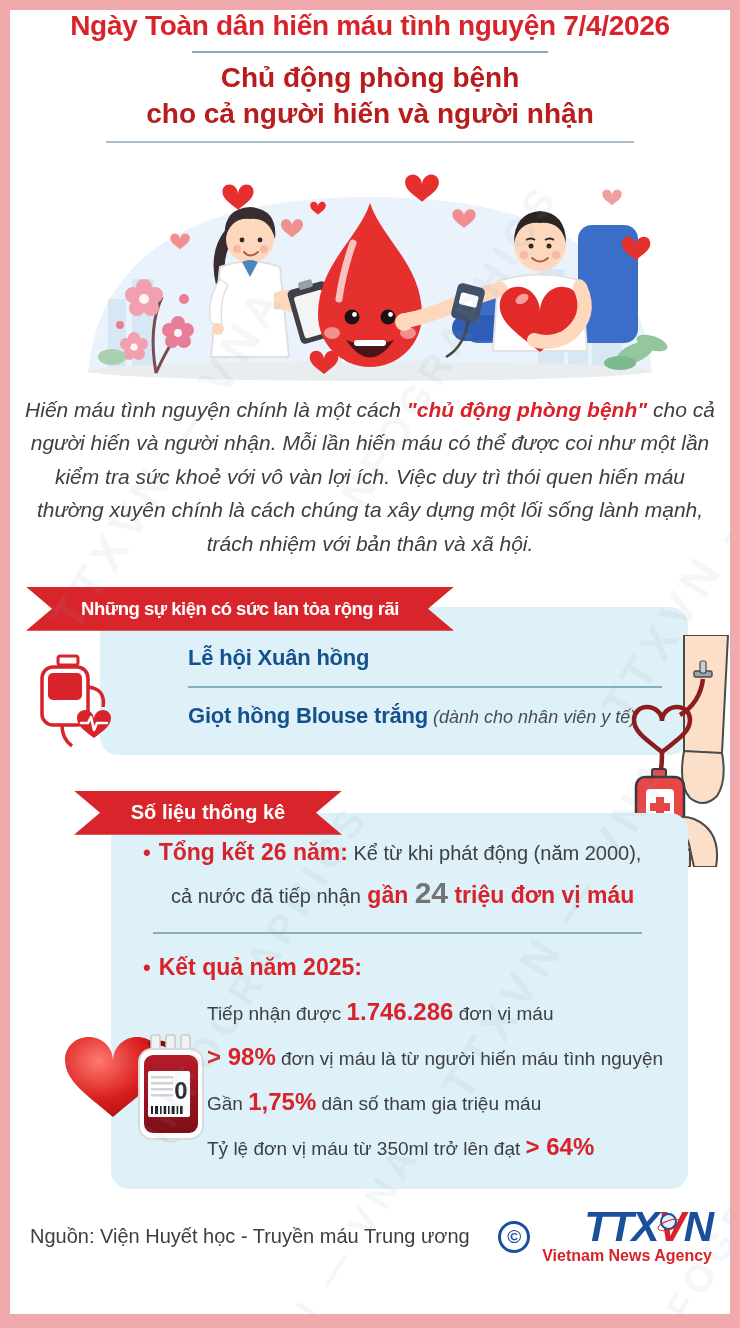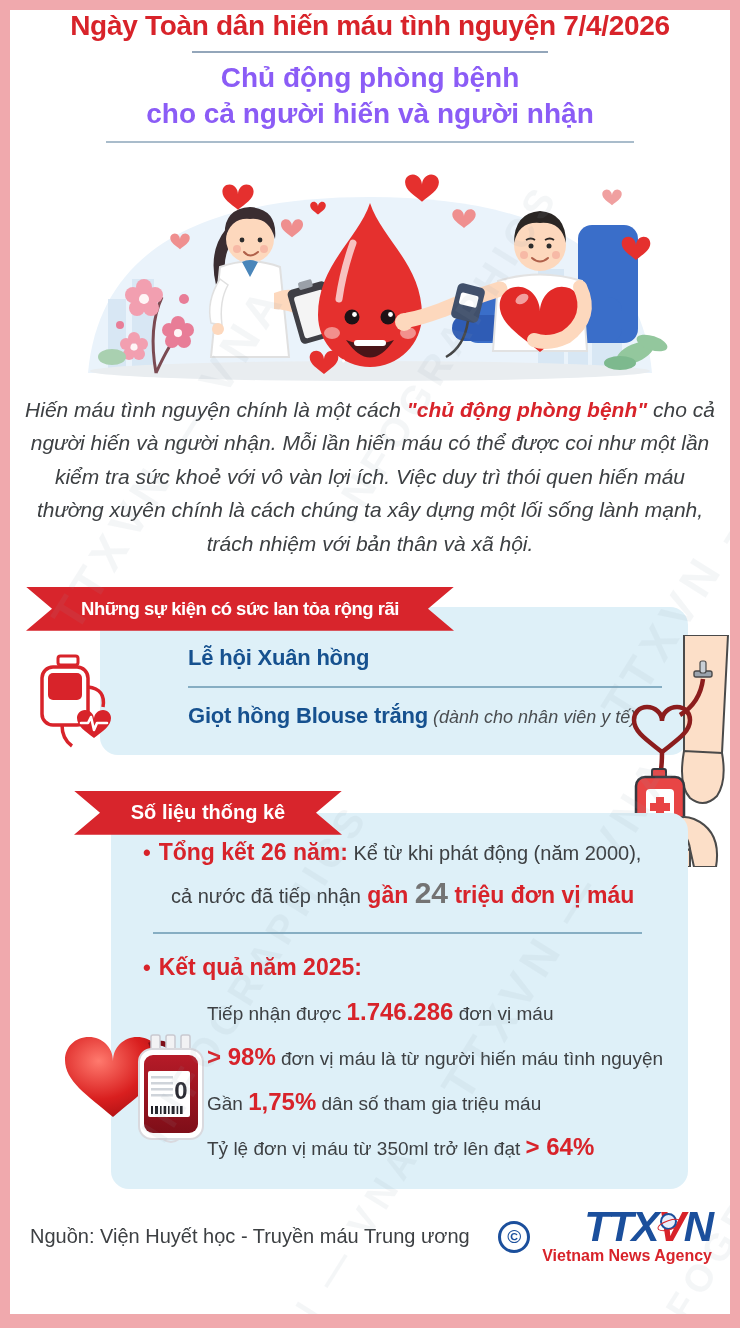--- a/index.html
+++ b/index.html
@@ -22,21 +22,21 @@
   .wm:nth-of-type(2){ left:250px;  top:330px; font-size:40px;}
   .wm:nth-of-type(3){ left:520px;  top:520px; }
   .wm:nth-of-type(4){ left:60px;   top:950px; font-size:40px;}
   .wm:nth-of-type(5){ left:360px;  top:900px; }
   .wm:nth-of-type(6){ left:560px;  top:1180px; font-size:38px;}
   .wm:nth-of-type(7){ left:150px;  top:1270px; font-size:38px;}
   
   .header { padding-top:10px; text-align:center; position:relative; z-index:2;}
   .title  { color:#d8232a; font-size:28px; font-weight:bold; letter-spacing:-0.3px; }
   .divider1 { width:356px; height:2px; background:#93a6ba; margin:9px auto 7px; }
-  .subtitle { color:#8b5cf6; font-size:28px; font-weight:bold; line-height:1.28; }
+  .subtitle { color:#b91c1c; font-size:28px; font-weight:bold; line-height:1.28; }
   .divider2 { width:528px; height:2px; background:#a9bccb; margin:9px auto 0; }
   
   .hero { display:block; margin:4px auto 0; position:relative; z-index:2; }
   
   .intro {
     margin:12px 25px 0; text-align:center; font-style:italic;
     font-size:21px; line-height:1.6; color:#3d4043; position:relative; z-index:2;
   }
   .intro .hl { color:#d8232a; font-weight:bold; }
   

